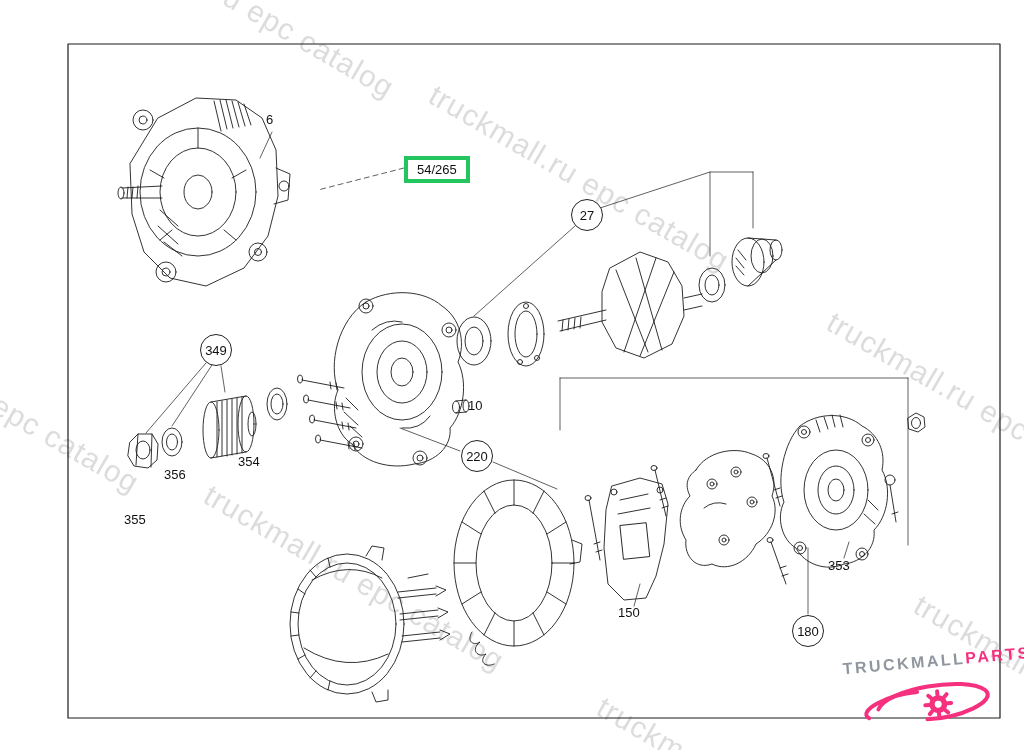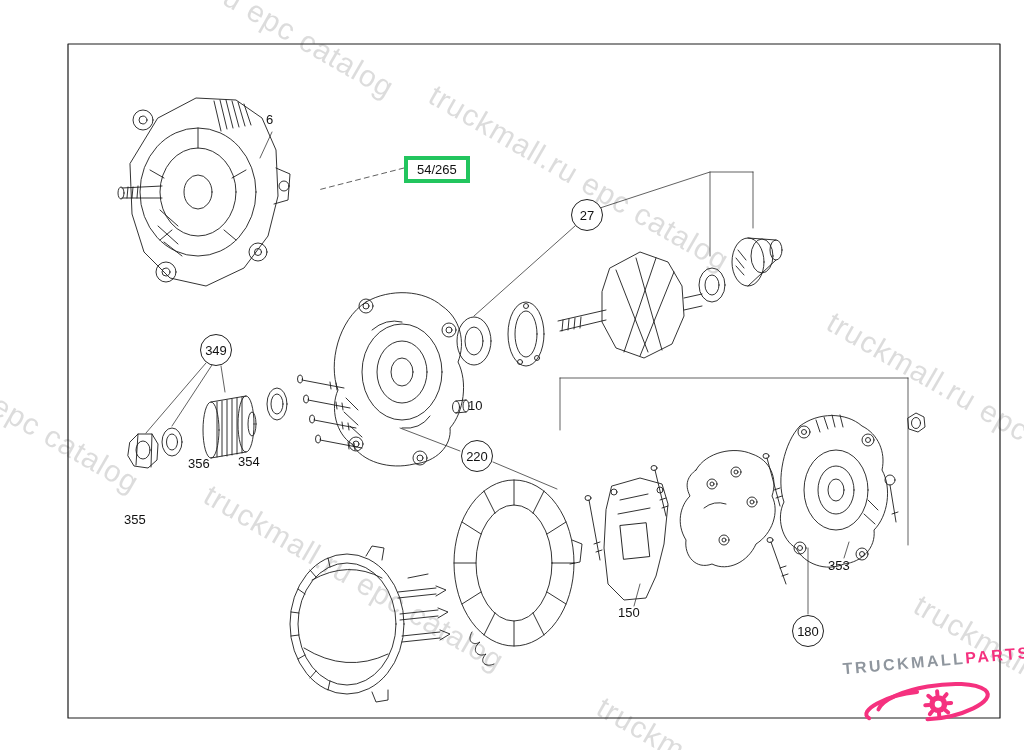--- a/index.html
+++ b/index.html
@@ -348,21 +348,21 @@
       <path d="M908,418 L916,413 L924,417 L925,427 L918,432 L909,429 Z"></path>
       <ellipse cx="916" cy="423" rx="4.5" ry="5.5"></ellipse>
     </g>
   </svg>
 
   <div class="callout callout-plain" style="left:266px; top:112px;">6</div>
   <div class="callout callout-box" style="left:404px; top:156px;">54/265</div>
   <div class="callout callout-circle" style="left:571px; top:199px;">27</div>
   <div class="callout callout-circle" style="left:200px; top:334px;">349</div>
   <div class="callout callout-plain" style="left:124px; top:476px;margin-top:36px;">355</div>
-  <div class="callout callout-plain" style="left:164px; top:456px;margin-left:24px;">356</div>
+  <div class="callout callout-plain" style="left:164px; top:467px;">356</div>
   <div class="callout callout-plain" style="left:226px; top:454px;margin-left:12px;">354</div>
   <div class="callout callout-plain" style="left:468px; top:398px;">10</div>
   <div class="callout callout-circle" style="left:461px; top:440px;">220</div>
   <div class="callout callout-plain" style="left:618px; top:605px;">150</div>
   <div class="callout callout-circle" style="left:792px; top:615px;">180</div>
   <div class="callout callout-plain" style="left:828px; top:558px;">353</div>
 
   <div class="logo">
     <div class="logo-text">
       <span class="logo-gray">TRUCKMALL</span><span class="logo-pink">PARTS</span>

